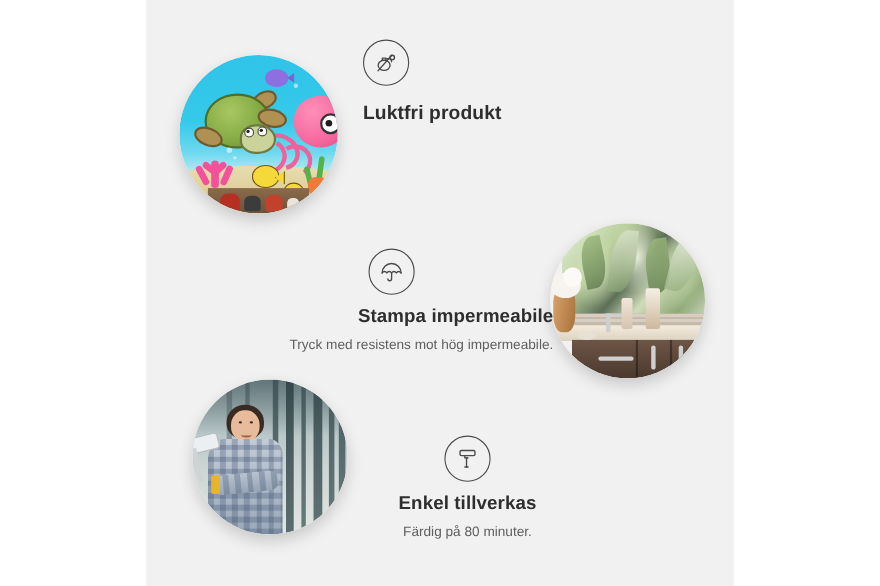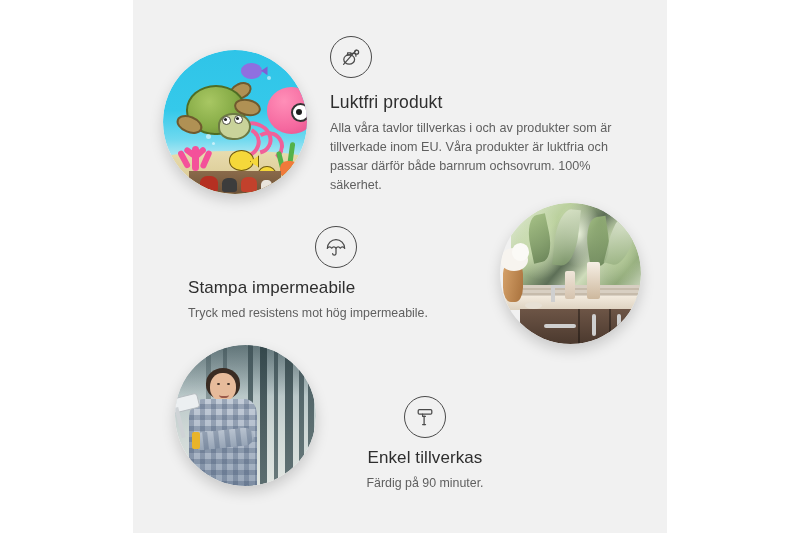--- a/index.html
+++ b/index.html
@@ -248,37 +248,37 @@
   .roller-head {
     position:absolute; left:-4%; top:36%; width:20%; height:9%;
     background:#eceff1; border:1px solid #b6bcc0; border-radius:3px; transform:rotate(-14deg);
   }
   .roller-grip { position:absolute; left:12%; top:62%; width:6%; height:12%; background:#e8b42a; border-radius:2px; }
 
   
   .feature { position: absolute; }
 
   #feature-odorless { left: 330px; top: 36px;  width: 300px; text-align: left; }
-  #feature-waterproof { left: 188px; top: 226px; width: 295px; text-align: left; }
+  #feature-waterproof { left: 208px; top: 226px; width: 295px; text-align: right; }
   #feature-assembly { left: 300px; top: 396px; width: 250px; text-align: center; }
 
   .icon-circle {
     width: 40px; height: 40px;
     border: 1.6px solid #4a4a4a;
     border-radius: 50%;
     display: flex; align-items: center; justify-content: center;
   }
   #feature-odorless .icon-circle { margin: 0 0 14px 0; }
   #feature-waterproof .icon-circle { margin: 0 auto 10px auto; }
   #feature-assembly .icon-circle { margin: 0 auto 10px auto; }
 
   .feature-title {
     margin: 0 0 6px 0;
     font-size: 17.5px;
-    font-weight: 400;
+    font-weight: 700;
     color: #2e2e2e;
     letter-spacing: .1px;
   }
   #feature-waterproof .feature-title,
   #feature-assembly .feature-title { font-size: 17px; }
 
   .feature-desc {
     margin: 0;
     font-size: 12.6px;
     line-height: 1.5;
@@ -398,21 +398,20 @@
       <svg width="24" height="24" viewBox="0 0 24 24" fill="none" stroke="#4a4a4a" stroke-width="1.25" stroke-linecap="round" stroke-linejoin="round">
         <ellipse cx="10.2" cy="14.4" rx="5.4" ry="4.6"></ellipse>
         <path d="M8.1 9.9h4.2"></path>
         <path d="M8.6 9.9V7.8h3.2v2.1"></path>
         <path d="M12.6 8.4h2.6a1.7 1.7 0 0 1 1.7 1.7v1.1"></path>
         <circle cx="17.6" cy="7.2" r="2.0"></circle>
         <path d="M4.6 19.4 17.2 5.2"></path>
       </svg>
     </div>
     <h2 class="feature-title">Luktfri produkt</h2>
-    <p class="feature-desc">Alla våra tavlor tillverkas i och av produkter som är tillverkade inom EU. Våra produkter är luktfria och passar därför både barnrum ochsovrum. 100% säkerhet.</p>
   </div>
 
   <div class="feature" id="feature-waterproof">
     <div class="icon-circle">
       <svg width="24" height="24" viewBox="0 0 24 24" fill="none" stroke="#4a4a4a" stroke-width="1.25" stroke-linecap="round" stroke-linejoin="round">
         <path d="M3.4 13.2a8.6 8.6 0 0 1 17.2 0"></path>
         <path d="M3.4 13.2c1.1-1.9 3.2-1.9 4.3 0 1.1-1.9 3.2-1.9 4.3 0 1.1-1.9 3.2-1.9 4.3 0 1.1-1.9 3.2-1.9 4.3 0"></path>
         <path d="M12 13.2v5.3a1.7 1.7 0 0 1-3.4 0"></path>
       </svg>
     </div>
@@ -423,16 +422,16 @@
   <div class="feature" id="feature-assembly">
     <div class="icon-circle">
       <svg width="24" height="24" viewBox="0 0 24 24" fill="none" stroke="#4a4a4a" stroke-width="1.25" stroke-linecap="round" stroke-linejoin="round">
         <rect x="5.2" y="4.6" width="13.6" height="4.6" rx="1.2"></rect>
         <path d="M9.6 9.2v2.1h2.6"></path>
         <path d="M12.2 11.3h-1.1v8.2"></path>
         <path d="M9.6 19.5h2.9"></path>
       </svg>
     </div>
     <h2 class="feature-title">Enkel tillverkas</h2>
-    <p class="feature-desc">Färdig på 90 minuter.</p>
+    <p class="feature-desc">Färdig på 80 minuter.</p>
   </div>
 
 </div>
 
 </body></html>

